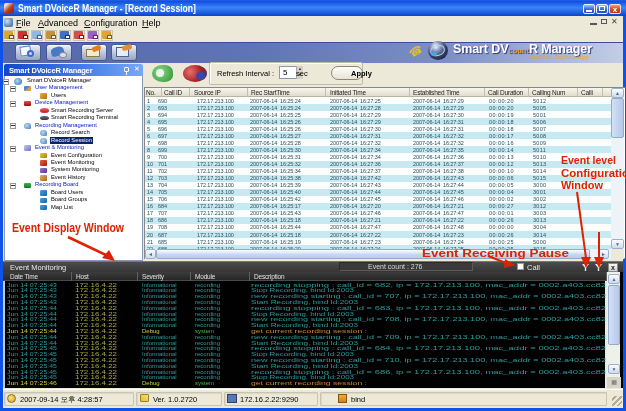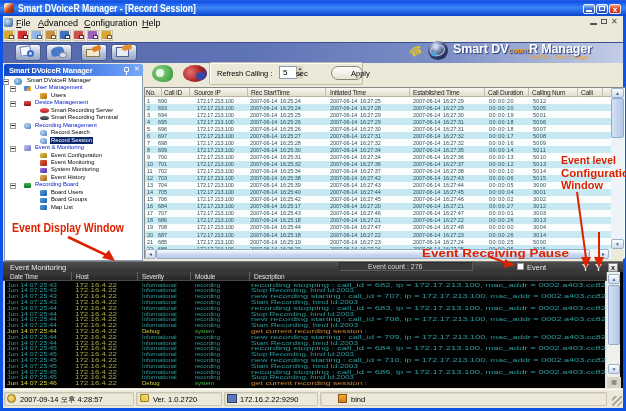--- a/index.html
+++ b/index.html
@@ -139,25 +139,25 @@
 <div class="abs" style="left:51px;top:196.1999999999999px;font-size:5.8px;color:#000;line-height:7px;">Board Groups</div>
 <div class="abs" style="left:40px;top:204.9499999999999px;width:7px;height:5.5px;background:linear-gradient(135deg,#50a0d8,#1860a8);border-radius:1px;"></div>
 <div class="abs" style="left:51px;top:203.6499999999999px;font-size:5.8px;color:#000;line-height:7px;">Map List</div>
 
 <div class="abs" style="left:145px;top:63px;width:478px;height:24px;background:#ece9d8;"></div>
 <div class="abs" style="left:152px;top:65px;width:21px;height:17px;background:radial-gradient(circle at 40% 40%,#90d890,#289028);border-radius:50% 40% 40% 50%;"></div>
 <div class="abs" style="left:156px;top:69px;width:8px;height:8px;background:#e8f8e8;border-radius:50%;"></div>
 <div class="abs" style="left:183px;top:65px;width:24px;height:17px;background:radial-gradient(circle at 30% 40%,#e87070,#a82020 55%,#283898);border-radius:50%;"></div>
 <div class="abs" style="left:196px;top:72px;width:9px;height:8px;background:#3848a8;border-radius:50%;"></div>
 <div class="abs" style="left:209px;top:62px;width:154px;height:23px;border:1px solid #c0bca8;border-radius:2px;box-shadow:inset 1px 1px 0 #fff;"></div>
-<div class="abs" style="left:217px;top:69px;font-size:7.5px;color:#000;">Refresh Calling :</div>
+<div class="abs" style="left:217px;top:69px;font-size:7.5px;color:#000;">Refresh Interval :</div>
 <div class="abs" style="left:279px;top:66px;width:24px;height:13px;background:#fff;border:1px solid #7f9db9;font-size:8px;padding-left:3px;line-height:12px;">5</div>
 <div class="abs" style="left:296px;top:66px;width:7px;height:13px;background:#d6d2c2;border-left:1px solid #aaa;font-size:4px;text-align:center;line-height:6px;color:#333;">▲<br>▼</div>
 <div class="abs" style="left:296px;top:69px;font-size:7.5px;color:#000;">sec</div>
-<div class="abs" style="left:331px;top:66px;width:32px;height:14px;background:linear-gradient(to bottom,#fdfdfa,#e8e4d4);border:1px solid #8a8878;border-radius:7px;font-size:7.5px;font-weight:normal;text-align:center;line-height:13px;padding-left:19px;">Apply</div>
+<div class="abs" style="left:331px;top:66px;width:32px;height:14px;background:linear-gradient(to bottom,#fdfdfa,#e8e4d4);border:1px solid #8a8878;border-radius:7px;font-size:7.5px;font-weight:bold;text-align:center;line-height:13px;padding-left:19px;">Apply</div>
 
 <div class="abs" style="left:144px;top:87px;width:481px;height:172px;background:#fff;border:1px solid #888;border-right:none;"></div>
 <div class="abs" style="left:145px;top:88px;width:466px;height:9px;background:linear-gradient(to bottom,#f8f6f0,#e2ddcc);border-bottom:1px solid #b8b4a0;"></div>
 <div class="abs" style="left:146px;top:89px;font-size:6.5px;color:#222;white-space:nowrap;letter-spacing:-0.2px;">No.</div>
 <div class="abs" style="left:164px;top:89px;font-size:6.5px;color:#222;white-space:nowrap;letter-spacing:-0.2px;">Call ID</div>
 <div class="abs" style="left:194px;top:89px;font-size:6.5px;color:#222;white-space:nowrap;letter-spacing:-0.2px;">Source IP</div>
 <div class="abs" style="left:251px;top:89px;font-size:6.5px;color:#222;white-space:nowrap;letter-spacing:-0.2px;">Rec StartTime</div>
 <div class="abs" style="left:330px;top:89px;font-size:6.5px;color:#222;white-space:nowrap;letter-spacing:-0.2px;">Initiated Time</div>
 <div class="abs" style="left:413px;top:89px;font-size:6.5px;color:#222;white-space:nowrap;letter-spacing:-0.2px;">Established Time</div>
 <div class="abs" style="left:488px;top:89px;font-size:6.5px;color:#222;white-space:nowrap;letter-spacing:-0.2px;">Call Duration</div>
@@ -402,21 +402,21 @@
 <div class="abs" style="left:145px;top:249px;width:11px;height:9.5px;background:linear-gradient(to bottom,#fdfeff,#cdd9ec);border:1px solid #9ab0cc;border-radius:2px;font-size:5px;color:#4a6a9a;text-align:center;line-height:9px;">◄</div>
 <div class="abs" style="left:156px;top:249px;width:434px;height:9.5px;background:linear-gradient(to bottom,#fdfeff,#c6d6ef 60%,#b8cbe8);border:1px solid #94aacb;border-radius:2px;"></div>
 <div class="abs" style="left:598px;top:249px;width:11px;height:9.5px;background:linear-gradient(to bottom,#fdfeff,#cdd9ec);border:1px solid #9ab0cc;border-radius:2px;font-size:5px;color:#4a6a9a;text-align:center;line-height:9px;">►</div>
 <div class="abs" style="left:611px;top:249px;width:13px;height:9.5px;background:#ece9d8;"></div>
 
 <div class="abs" style="left:3px;top:261px;width:620px;height:11px;background:linear-gradient(to bottom,#4c4c4c,#353535);border-top:1px solid #777;"></div>
 <div class="abs" style="left:10px;top:262.5px;font-size:7.5px;color:#e8e8e8;">Event Monitoring</div>
 <div class="abs" style="left:339px;top:262px;width:134px;height:9px;background:#3a3a3a;border:1px solid #2a2a2a;border-bottom-color:#5a5a5a;border-right-color:#5a5a5a;"></div>
 <div class="abs" style="left:368px;top:263px;font-size:7px;color:#d8d8d8;">Event count : 276</div>
 <div class="abs" style="left:517px;top:263px;width:7px;height:7px;background:#fff;border:1px solid #999;"></div>
-<div class="abs" style="left:527px;top:262.5px;font-size:7.5px;color:#e8e8e8;">Event</div>
+<div class="abs" style="left:527px;top:262.5px;font-size:7.5px;color:#e8e8e8;">Call</div>
 <div class="abs" style="left:582px;top:264px;width:7px;height:7px;background:#e8e8e8;clip-path:polygon(0 0,100% 0,60% 55%,60% 100%,40% 100%,40% 55%);"></div>
 <div class="abs" style="left:595px;top:264px;width:7px;height:7px;background:#e8e8e8;clip-path:polygon(0 0,100% 0,60% 55%,60% 100%,40% 100%,40% 55%);"></div>
 <div class="abs" style="left:608px;top:262.5px;width:10px;height:9px;background:linear-gradient(to bottom,#f8f8f8,#d0d0d0);border:1px solid #888;color:#222;font-size:7px;font-weight:bold;text-align:center;line-height:8px;">x</div>
 
 <div class="abs" style="left:3px;top:272px;width:620px;height:116px;background:#010101;"></div>
 <div class="abs" style="left:3px;top:272px;width:2px;height:116px;background:#c0cce0;"></div>
 <div class="abs" style="left:605px;top:281px;width:2px;height:107px;background:#e8eae4;"></div>
 <div class="abs" style="left:3px;top:272px;width:604px;height:9px;background:linear-gradient(to bottom,#3c3c3c,#262626);border-bottom:1px solid #4a4a4a;"></div>
 <div class="abs" style="left:10px;top:273px;font-size:6.5px;color:#e0e0e0;letter-spacing:-0.2px;">Date Time</div>
 <div class="abs" style="left:71px;top:272px;width:1px;height:9px;background:#606060;"></div>

